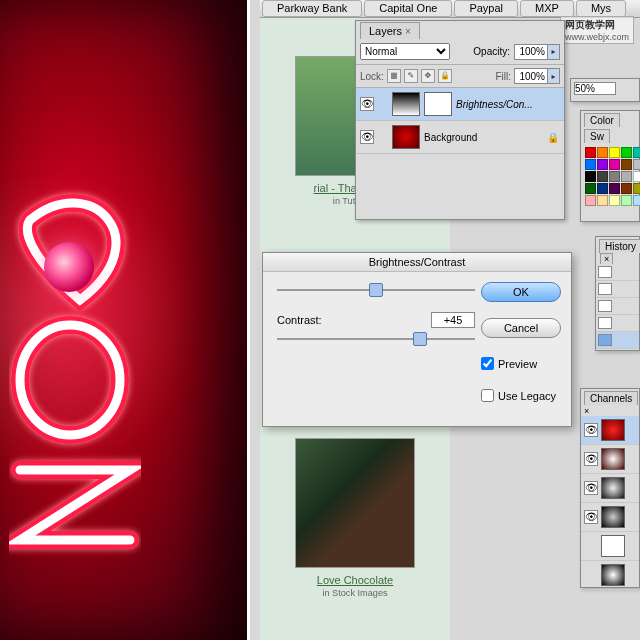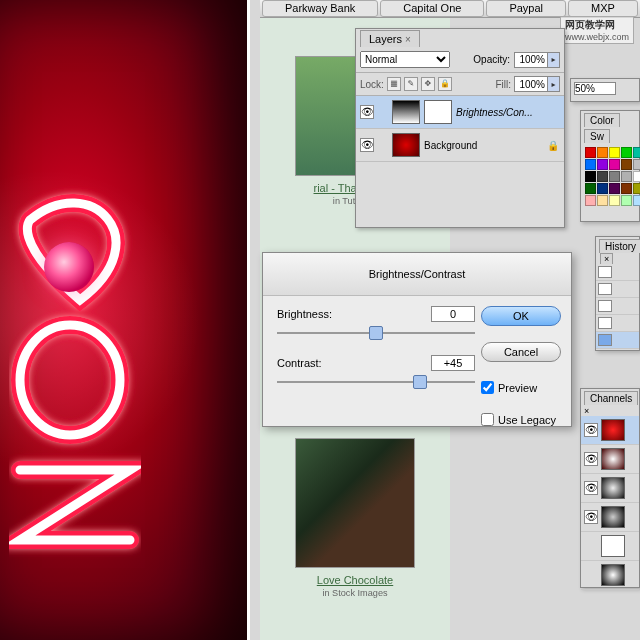--- a/index.html
+++ b/index.html
@@ -16,31 +16,31 @@
 .rose { position:absolute; left:44px; top:242px; width:50px; height:50px;
   background: radial-gradient(circle at 40% 40%, #ffcce0 0%, #ff5a9c 35%, #c80052 70%);
   border-radius: 50%; box-shadow: 0 0 20px rgba(255,120,180,.5); }
 .marker { position:absolute; left:270px; top:96px; width:18px; height:18px;
   background:#2a6bd6; color:#fff; font-size:12px; text-align:center; line-height:18px; border:1px solid #1a4aa0; }
 
 
 .bookmarks { position:absolute; top:0; left:260px; right:0; height:18px;
   background: linear-gradient(#f2f2f2,#d2d2d2); display:flex; gap:2px; font-size:11px;
   border-bottom:1px solid #999; padding:0 2px; }
-.bookmarks span { padding:1px 22px; border:1px solid #aaa; border-radius:3px; background:#e5e5e5; white-space:nowrap; }
+.bookmarks span { padding:1px 14px; border:1px solid #aaa; border-radius:3px; background:#e5e5e5; white-space:nowrap; }
 
 
 .gallery-bg { position:absolute; left:260px; top:18px; width:190px; height:622px; background:#dbe8dd; }
 .gal-item { text-align:center; font-size:11px; padding:4px 6px 14px; }
 .gal-thumb { width:120px; height:120px; margin:4px auto 6px; background:#333; border:1px solid #999; }
 .gal-item a { color:#3b6b3f; text-decoration:underline; display:block; }
 .gal-item small { color:#666; }
 
 
-.layers { position:absolute; left:355px; top:28px; width:210px; height:200px;
+.layers { position:absolute; left:355px; top:20px; width:210px; height:200px;
   background:#dcdcdc; border:1px solid #888; box-shadow:2px 2px 4px rgba(0,0,0,.25); }
 .panel-tab { display:inline-block; padding:2px 8px; font-size:11px; background:#d8d8d8;
   border:1px solid #999; border-bottom:none; margin-left:4px; }
 .panel-tab .x { margin-left:3px; color:#666; font-size:10px; }
 .layers-top { padding:4px; font-size:10px; display:flex; align-items:center; gap:4px; border-bottom:1px solid #b0b0b0; }
 .layers-top select { font-size:10px; width:90px; height:17px; }
 .pct-box { display:inline-flex; align-items:center; border:1px solid #888; background:#fff; height:16px; }
 .pct-box input { width:32px; border:none; font-size:10px; text-align:right; padding:0 2px; }
 .pct-arrow { width:12px; height:14px; background:#c7d6f0; border-left:1px solid #888;
   display:flex; align-items:center; justify-content:center; font-size:8px; color:#333; }
@@ -53,21 +53,21 @@
 .eye { width:14px; height:14px; border:1px solid #888; background:#fff; font-size:10px; text-align:center; }
 .layer-thumb { width:28px; height:24px; border:1px solid #666; background:#000; }
 .layer-thumb.grad { background: linear-gradient(#000,#fff); }
 .layer-thumb.white { background:#fff; }
 .layer-thumb.bg { background: radial-gradient(circle, #d00, #500); }
 .layer-row .lock { margin-left:auto; font-size:10px; color:#555; }
 
 
 .bc-dialog { position:absolute; left:262px; top:252px; width:310px; height:175px;
   background:#ececec; border:1px solid #888; box-shadow:3px 3px 8px rgba(0,0,0,.3); font-size:11px; }
-.bc-title { text-align:center; padding:15px; font-size:11px;
+.bc-title { text-align:center; padding:3px; font-size:11px;
   background: linear-gradient(#f6f6f6,#dcdcdc); border-bottom:1px solid #bbb; }
 .bc-body { padding:10px 10px 4px 14px; display:grid; grid-template-columns: 1fr 80px; gap:6px; }
 .bc-left { }
 .bc-row { display:flex; align-items:center; justify-content:space-between; margin-bottom:3px; }
 .bc-row input[type=text] { width:44px; font-size:11px; text-align:center;
   border:1px solid #888; background:#fff; padding:1px; }
 .slider { position:relative; height:16px; margin-bottom:14px; }
 .slider-track { position:absolute; top:7px; left:0; right:0; height:2px; background:#999; }
 .slider-thumb { position:absolute; top:1px; width:14px; height:14px; background:#a9c6ef;
   border:1px solid #5a7aaa; border-radius:2px; transform:translateX(-50%); cursor:pointer; }
@@ -203,24 +203,20 @@
     <span class="layer-thumb bg"></span>
     <span style="">Background</span>
     <span class="lock">🔒</span>
   </div>
 </div>
 
 <div class="bc-dialog">
   <div class="bc-title">Brightness/Contrast</div>
   <div class="bc-body">
     <div class="bc-left">
-      <div class="bc-row">
-        <span>Brightness:</span>
-        <input type="text" value="0" style="">
-      </div>
       <div class="slider">
         <div class="slider-track"></div>
         <div class="slider-thumb" style="left:50%"></div>
       </div>
       <div class="bc-row">
         <span>Contrast:</span>
         <input type="text" value="+45" style="">
       </div>
       <div class="slider">
         <div class="slider-track"></div>

